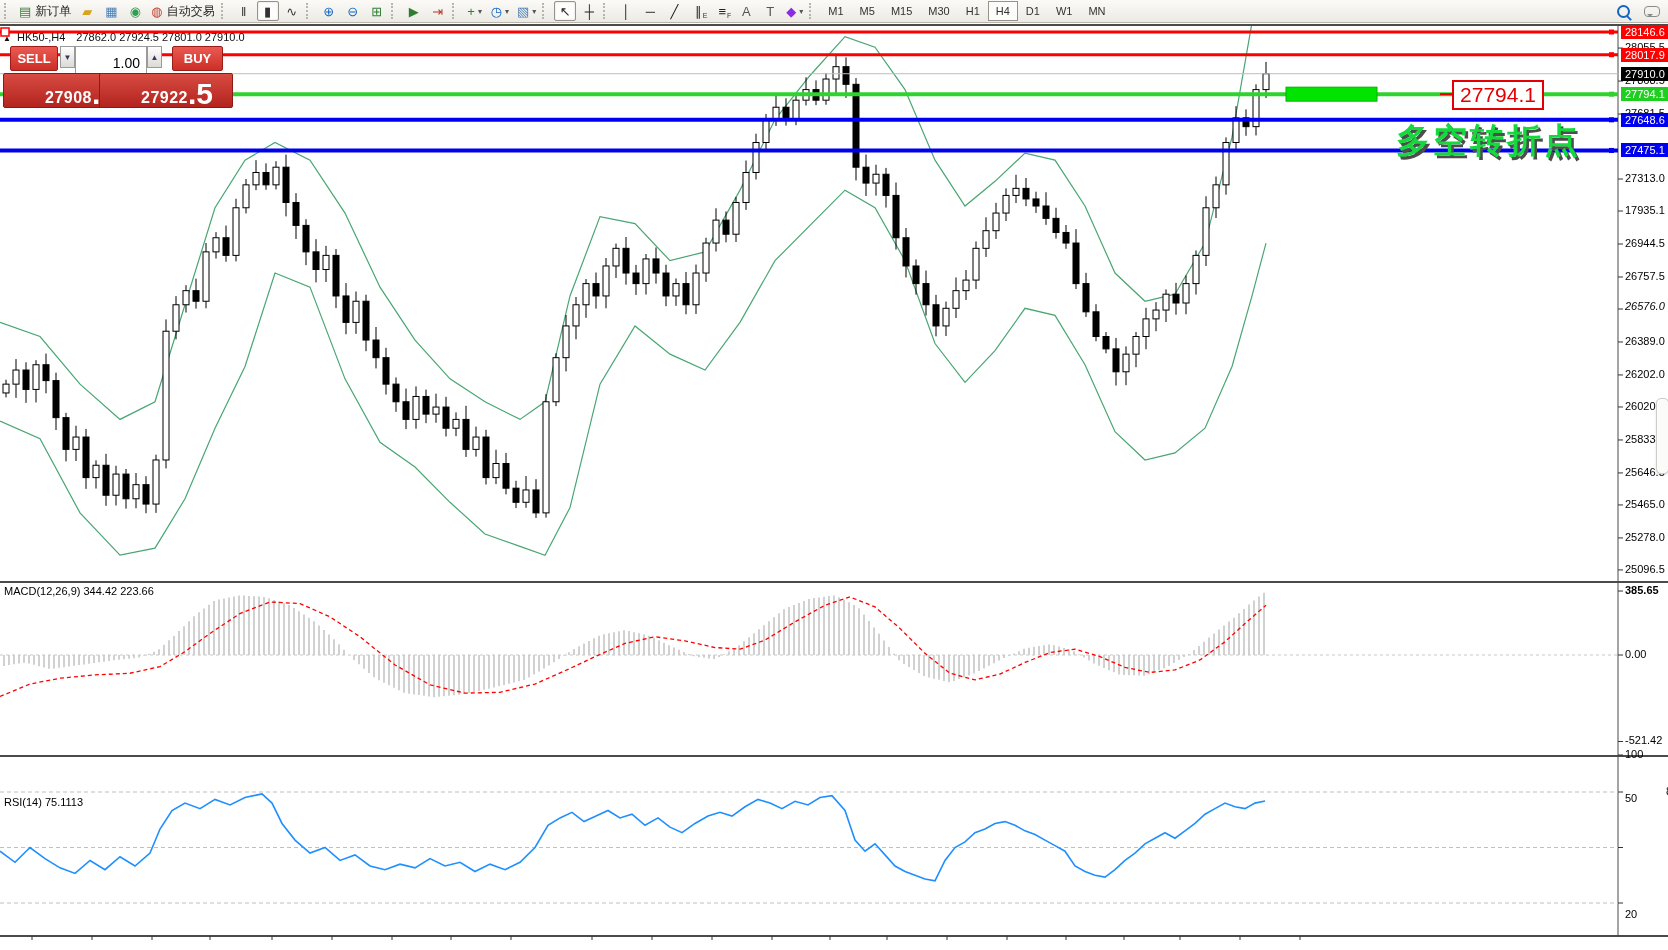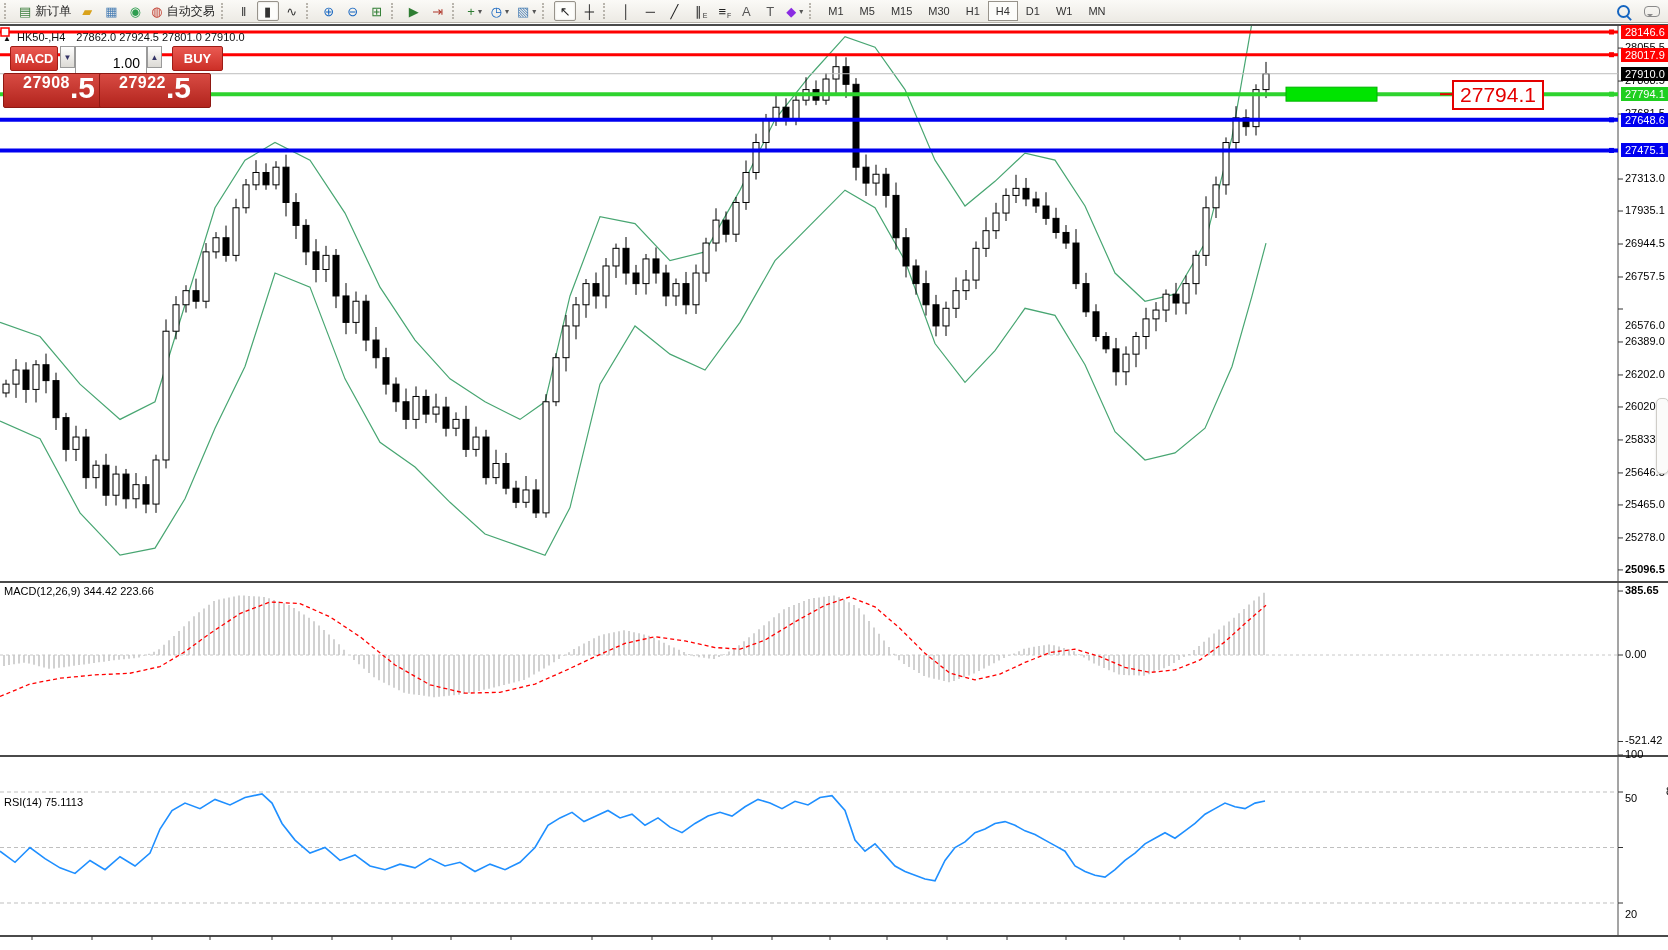--- a/index.html
+++ b/index.html
@@ -30,21 +30,21 @@
   #chartwin{position:absolute;left:0;top:23px;width:1668px;height:927px;background:#fff;}
   #chart-svg{position:absolute;left:0;top:-23px;}
   .abs{position:absolute;}
   #header{left:3px;top:8px;font-size:11px;color:#111;}
   #header .tri{font-size:8px;margin-right:3px;}
   
   .oc-btn{position:absolute;background:linear-gradient(#ea5a52,#cc2f27);border:1px solid #9e1c16;
     color:#fff;font-weight:bold;font-size:13px;display:flex;align-items:center;justify-content:center;
     border-radius:2px;}
   .oc-price{position:absolute;background:linear-gradient(#d84b43,#b2241d);border:1px solid #8e1812;
-    color:#fff;display:flex;align-items:flex-start;justify-content:center;border-radius:2px;}
+    color:#fff;display:flex;align-items:flex-end;justify-content:center;border-radius:2px;padding-left:22px;}
   .oc-price .p1{font-size:16px;font-weight:bold;letter-spacing:0.5px;}
   .oc-price .p2{font-size:30px;font-weight:bold;line-height:0.9;}
   #vol-wrap{position:absolute;display:flex;}
   #vol-input{width:72px;height:22px;border:1px solid #9a9a9a;font-size:14px;text-align:right;
     padding:16px 6px;box-sizing:border-box;font-family:"Liberation Sans",sans-serif;}
   .spin{width:15px;height:22px;background:linear-gradient(#fefefe,#dcdad5);border:1px solid #9a9a9a;
     display:flex;align-items:center;justify-content:center;font-size:8px;color:#336;box-sizing:border-box;}
   
   .tick-label{position:absolute;left:1625px;font-size:11px;color:#000;white-space:nowrap;}
   .tag-label{position:absolute;left:1621px;font-size:11px;color:#fff;height:14px;line-height:14px;
@@ -776,58 +776,59 @@
         <line x1="1300" y1="936" x2="1300" y2="940" stroke="#333"></line>
       </g>
     </svg>
 
   <div class="abs" id="header">
     <span class="tri">▲</span>
     <span>HK50-,H4</span>
     <span style="margin-left:8px;">27862.0 27924.5 27801.0 27910.0</span>
   </div>
 
-  <div class="oc-btn" style="left:10px;top:23px;width:46px;height:23px;">MACD</div>
+  <div class="oc-btn" style="left:10px;top:23px;width:46px;height:23px;">SELL</div>
   <div id="vol-wrap" style="left:60px;top:23px;">
     <div class="spin">▼</div>
     <input id="vol-input" value="1.00" style="">
     <div class="spin">▲</div>
   </div>
   <div class="oc-btn" style="left:172px;top:23px;width:49px;height:23px;">BUY</div>
   <div class="oc-price" style="left:3px;top:50px;width:110px;height:33px;">
     <span class="p1">27908</span>
     <span class="p2">.5</span>
   </div>
   <div class="oc-price" style="left:99px;top:50px;width:110px;height:33px;">
     <span class="p1">27922</span>
     <span class="p2">.5</span>
   </div>
 
+  <div id="annotation" style="left: 1396px; top: 95px; color: rgb(21, 217, 60);">多空转折点</div>
   <div id="float-label" style="left:1452px;top:57px;width:88px;height:26px;">27794.1</div>
 
   <div class="pane-label" style="top:562px;">MACD(12,26,9) 344.42 223.66</div>
   <div class="pane-label" style="top:737px;margin-top:36px;">RSI(14) 75.1113</div>
 
   <div id="axis-labels">
       <div class="tick-label" style="top: 18.067px;">28055.5</div>
       <div class="tick-label" style="top: 51.0476px;">27868.5</div>
       <div class="tick-label" style="top: 84.0282px;">27681.5</div>
       <div class="tick-label" style="top: 149.019px;">27313.0</div>
       <div class="tick-label" style="top: 181.03px;">17935.1</div>
       <div class="tick-label" style="top: 214.011px;">26944.5</div>
       <div class="tick-label" style="top: 246.991px;">26757.5</div>
-      <div class="tick-label" style="top: 296px;">26576.0</div>
+      <div class="tick-label" style="top: 277px; font-style: italic;">26576.0</div>
       <div class="tick-label" style="top: 311.982px;">26389.0</div>
       <div class="tick-label" style="top: 344.963px;">26202.0</div>
       <div class="tick-label" style="top: 376.974px;">26020.5</div>
       <div class="tick-label" style="top: 409.954px;">25833.5</div>
       <div class="tick-label" style="top: 442.935px;">25646.5</div>
       <div class="tick-label" style="top: 474.945px;">25465.0</div>
       <div class="tick-label" style="top: 507.926px;">25278.0</div>
-      <div class="tick-label" style="top: 539.937px; font-weight: bold;">25096.5</div>
+      <div class="tick-label" style="top: 539.937px;">25096.5</div>
       <div class="tag-label tag-red" style="top: 2px;">28146.6</div>
       <div class="tag-label tag-red" style="top: 24.6984px;">28017.9</div>
       <div class="tag-label tag-black" style="top: 43.7284px;">27910.0</div>
       <div class="tag-label tag-green" style="top: 64.1693px;">27794.1</div>
       <div class="tag-label tag-blue" style="top: 89.8307px;">27648.6</div>
       <div class="tag-label tag-blue" style="top: 120.43px;">27475.1</div>
       <div class="tick-label" style="top: 561.045px; font-weight: bold;">385.65</div>
       <div class="tick-label" style="top: 625px;">0.00</div>
       <div class="tick-label" style="top: 711.471px;">-521.42</div>
       <div class="tick-label" style="top: 725px;">100</div>

